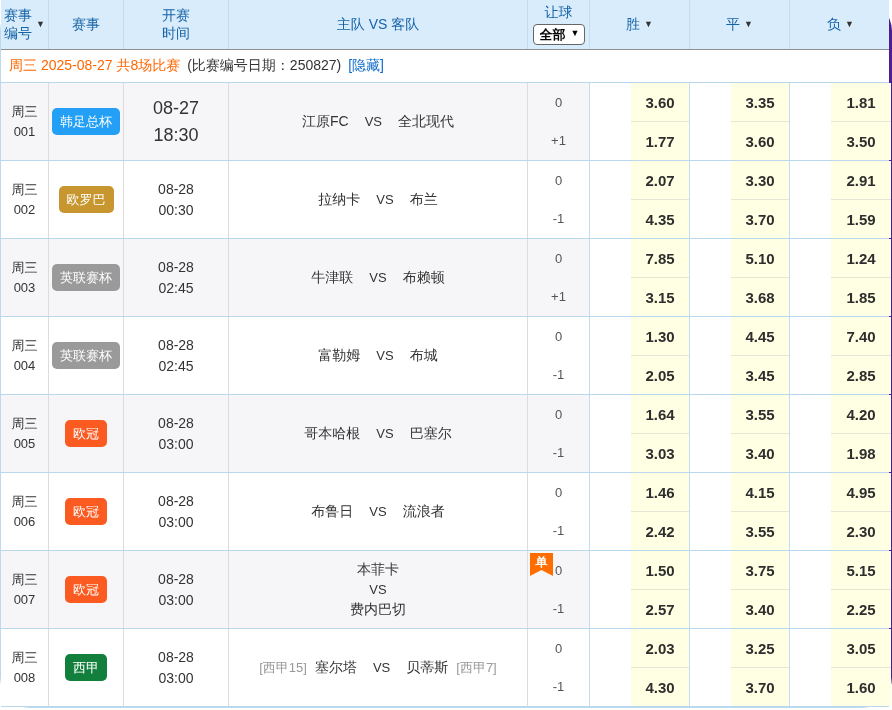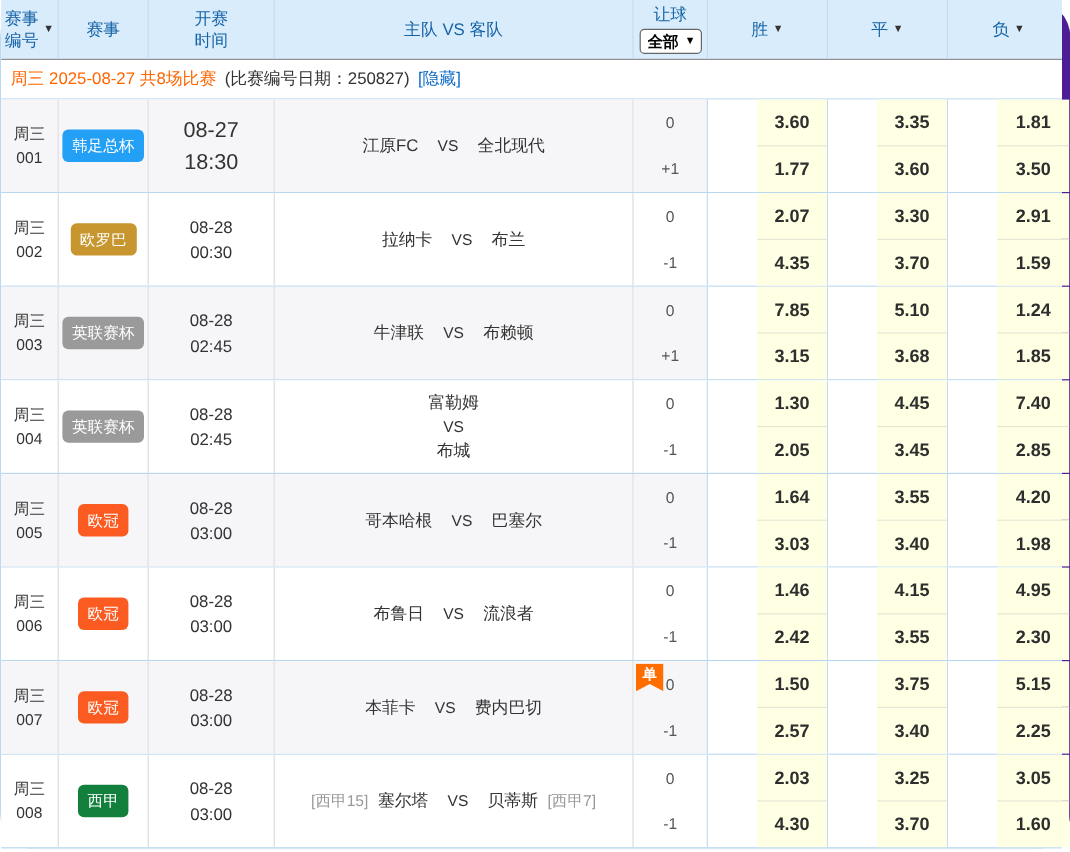--- a/index.html
+++ b/index.html
@@ -5,21 +5,21 @@
   * { box-sizing: border-box; margin: 0; padding: 0; }
   html, body {
     width: 892px;
     font-family: "Liberation Sans", "DejaVu Sans", sans-serif;
     background: #fff;
     color: #333;
   }
   .table {
     width: 892px;
     border-left: 1px solid #bcd9ee;
-    border-right: 7px solid #4c1d95;
+    border-right: 3px solid #4c1d95;
     border-bottom: 1px solid #bcd9ee;
     border-radius: 31px;
   }
   
   .thead {
     display: grid;
     grid-template-columns: 48px 75px 105px 299px 62px 100px 100px 101px;
     height: 50px;
     background: #d9ecfb;
     color: #1663a8;
@@ -328,21 +328,21 @@
       <span data-name="match-day">周三</span>
       <span data-name="match-no">004</span>
     </div>
     <div class="cell cell-left" data-name="league-cell">
       <span class="badge" data-name="league-badge" style="background: rgb(154, 154, 154);">英联赛杯</span>
     </div>
     <div class="cell cell-left" data-name="time-cell" style="font-size:14px;">
       <span data-name="match-date">08-28</span>
       <span data-name="match-time">02:45</span>
     </div>
-    <div class="cell cell-left cell-teams" data-name="teams-cell" style="flex-direction:column;">
+    <div class="cell cell-left cell-teams" data-name="teams-cell" style="flex-direction:row;">
       <span class="rank" data-name="home-rank"></span>
       <span data-name="home-team">富勒姆</span>
       <span class="vs" data-name="vs-label">VS</span>
       <span data-name="away-team">布城</span>
       <span class="rank" data-name="away-rank"></span>
     </div>
     <div class="cell cell-handicap" data-name="handicap-cell">
 
       <span class="hval" data-name="handicap-value">0</span>
       <span class="hval" data-name="handicap-value">-1</span>
@@ -442,21 +442,21 @@
       <span data-name="match-day">周三</span>
       <span data-name="match-no">007</span>
     </div>
     <div class="cell cell-left" data-name="league-cell">
       <span class="badge" data-name="league-badge" style="background: rgb(251, 91, 33);">欧冠</span>
     </div>
     <div class="cell cell-left" data-name="time-cell" style="font-size:14px;">
       <span data-name="match-date">08-28</span>
       <span data-name="match-time">03:00</span>
     </div>
-    <div class="cell cell-left cell-teams" data-name="teams-cell" style="flex-direction:row;">
+    <div class="cell cell-left cell-teams" data-name="teams-cell" style="flex-direction:column;">
       <span class="rank" data-name="home-rank"></span>
       <span data-name="home-team">本菲卡</span>
       <span class="vs" data-name="vs-label">VS</span>
       <span data-name="away-team">费内巴切</span>
       <span class="rank" data-name="away-rank"></span>
     </div>
     <div class="cell cell-handicap" data-name="handicap-cell">
       <span class="single-tag" data-name="single-bet-tag" style="background: rgb(255, 109, 0);">单</span>
       <span class="hval" data-name="handicap-value">0</span>
       <span class="hval" data-name="handicap-value">-1</span>

